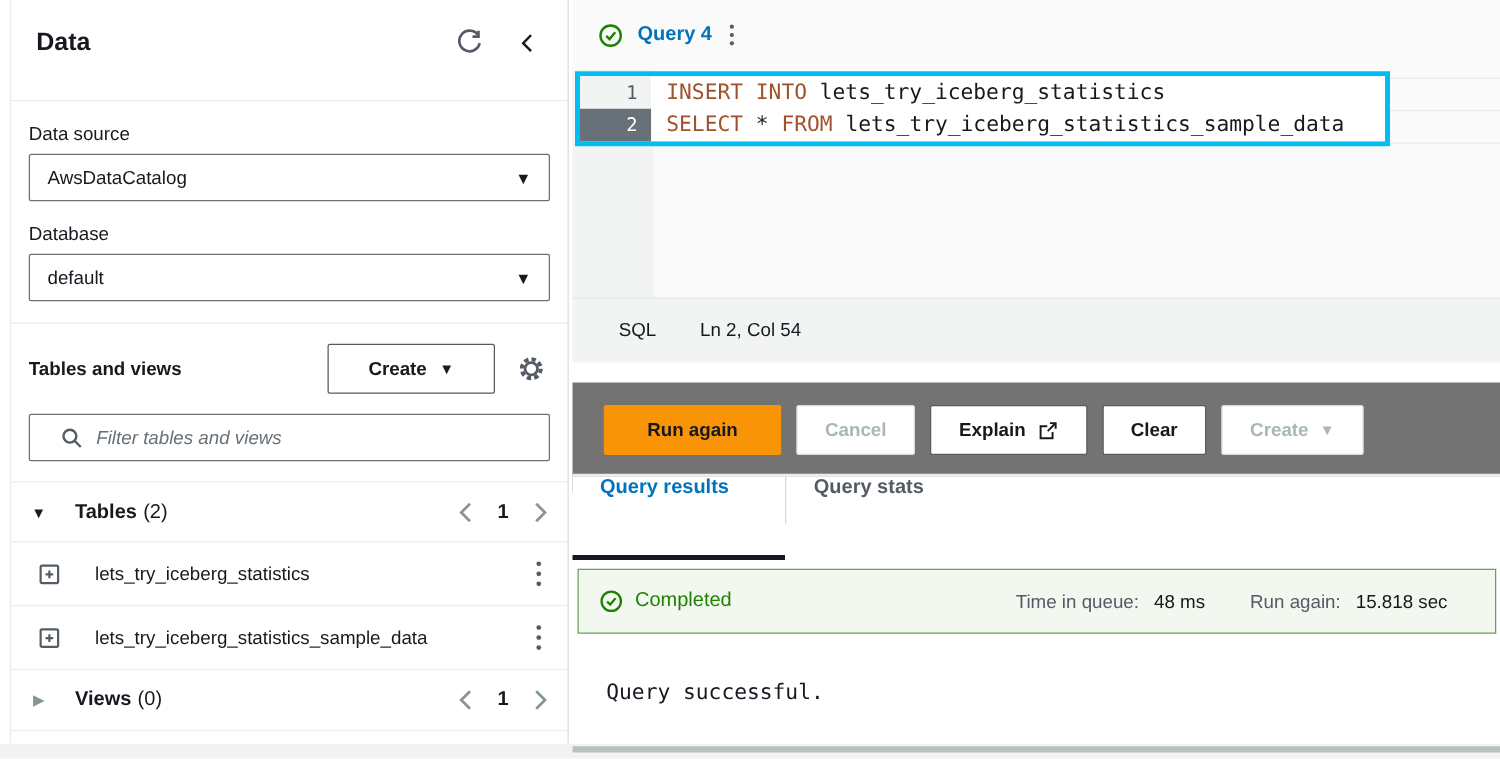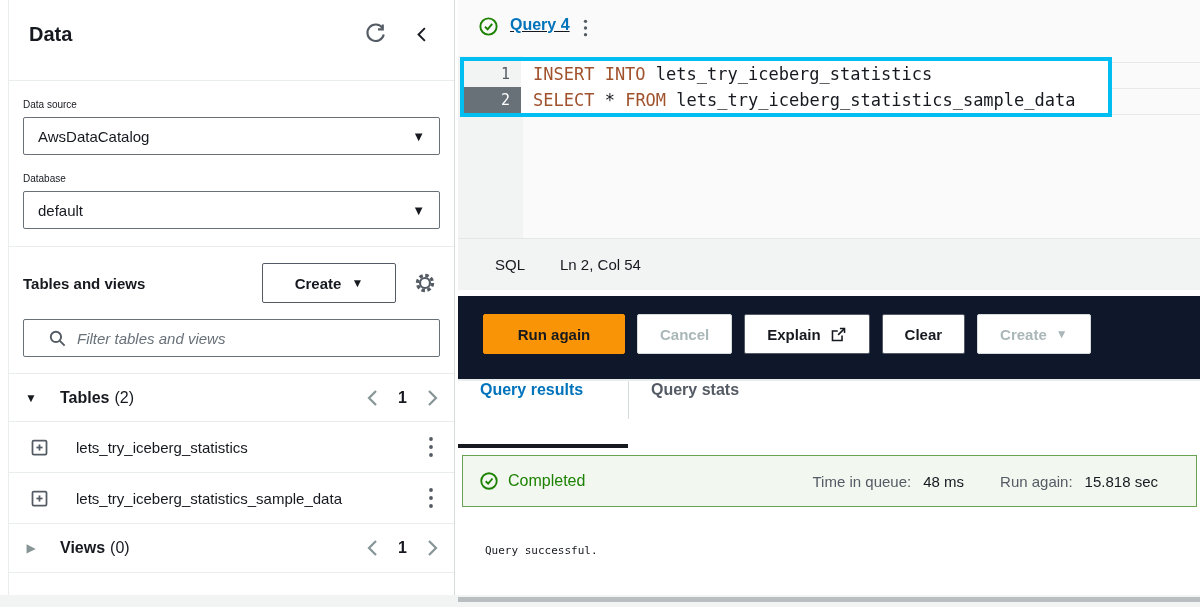--- a/index.html
+++ b/index.html
@@ -20,21 +20,21 @@
 
   
   .sidebar{
     position:absolute;left:8px;top:0;width:447px;height:595px;background:#fff;
     border-left:1px solid var(--border-light);border-right:1px solid var(--border-mid);
   }
   .sb-header{height:81px;display:flex;align-items:center;padding:0 22px 12px 20px;border-bottom:1px solid var(--border-light);}
   .sb-title{font-size:20px;font-weight:700;flex:1;}
   .icon-btn{background:none;border:none;cursor:pointer;display:flex;align-items:center;justify-content:center;padding:0;}
   .sb-header .icon-btn{margin-left:26px;}
-  .field-label{font-size:10px;margin:18px 14px 7px;}
+  .field-label{font-size:15px;margin:18px 14px 7px;}
   .select{
     margin:0 14px;height:38px;border:1px solid var(--border-dark);border-radius:2px;background:#fff;
     display:flex;align-items:center;padding:0 14px;font-size:15px;cursor:pointer;
   }
   .select .caret{margin-left:auto;font-size:13px;color:var(--text);}
   .sb-divider{border-top:1px solid var(--border-light);margin-top:17px;}
   .tv-header{display:flex;align-items:center;padding:16px 16px 14px 14px;}
   .tv-heading{font-size:15px;font-weight:700;flex:1;}
   .create-btn{
     height:40px;min-width:134px;border:1px solid var(--muted);border-radius:2px;background:#fff;
@@ -62,21 +62,21 @@
   .pager{margin-left:auto;display:flex;align-items:center;gap:19px;}
   .pager .page-num{font-size:16px;font-weight:700;}
   .item-row{height:51px;padding:0 18px 0 20px;cursor:pointer;}
   .item-name{font-size:15px;margin-left:26px;flex:1;white-space:nowrap;overflow:hidden;}
   .views-row{border-bottom:1px solid var(--border-light);height:50px;}
   .kebab-btn{background:none;border:none;cursor:pointer;padding:2px;display:flex;}
 
   
   .main{position:absolute;left:458px;top:0;width:742px;height:597px;background:#fff;}
   .tabbar{height:56px;background:var(--editor-bg);display:flex;align-items:center;padding-left:20px;}
-  .querytab{display:flex;align-items:flex-start;gap:11px;cursor:pointer;text-decoration:underline;}
+  .querytab{display:flex;align-items:center;gap:11px;cursor:pointer;}
   .querytab-title{color:var(--blue);font-size:16px;font-weight:700;}
   .editor{position:absolute;left:0;top:56px;width:742px;height:182px;background:var(--editor-bg);}
   .gutter-strip{position:absolute;left:0;top:0;width:65px;height:100%;background:var(--bg-gray);}
   .row-line{position:absolute;left:654px;right:0;height:1px;background:#e7e9e9;}
   .code-box{
     position:absolute;left:2px;top:1px;width:652px;height:60px;
     border:4px solid var(--cyan);background:#fff;
   }
   .code-row{display:flex;height:26px;font-family:"DejaVu Sans Mono",monospace;}
   .gutter-cell{
@@ -84,21 +84,21 @@
     text-align:right;padding-right:11px;flex-shrink:0;
   }
   .code-row.active .gutter-cell{background:var(--border-dark);color:#fff;}
   .code-cell{flex:1;background:#fff;font-size:17px;line-height:26px;padding-left:12px;white-space:pre;overflow:hidden;}
   .code-cell .kw{color:var(--keyword);}
   .statusbar{
     position:absolute;left:0;top:238px;width:742px;height:52px;background:var(--bg-gray);
     border-top:1px solid #e4e7e7;display:flex;align-items:center;padding-left:37px;font-size:15px;
   }
   .statusbar .pos{margin-left:35px;}
-  .btnrow{position:absolute;left:0;top:296px;width:742px;height:88px;background:#0f172a;display:flex;gap:12px;padding:18px 0 14px 25px;}
+  .btnrow{position:absolute;left:0;top:306px;width:742px;height:88px;background:#737373;display:flex;gap:12px;padding:18px 0 14px 25px;}
   .btn{
     height:40px;border-radius:2px;font-family:inherit;font-size:15px;font-weight:700;cursor:pointer;
     display:flex;align-items:center;justify-content:center;gap:9px;padding:0 22px;background:#fff;
   }
   .btn-primary{background:var(--orange);border:1px solid var(--orange);color:var(--text);width:142px;}
   .btn-normal{border:1px solid var(--muted);color:var(--text);}
   .btn-disabled{border:1px solid var(--border-mid);color:var(--disabled);cursor:default;}
   .btn .caret{font-size:12px;}
   .panel-divider{position:absolute;left:0;top:379px;width:742px;height:2px;background:var(--border-light);}
 
@@ -111,21 +111,21 @@
   .rtab-underline{position:absolute;left:0;top:63px;width:170px;height:4px;background:var(--text);}
   .banner{
     margin:7px 3px 0 4px;height:52px;background:var(--banner-bg);border:1px solid var(--banner-border);
     display:flex;align-items:center;padding:0 38px 0 16px;font-size:15px;
   }
   .banner-status{display:flex;align-items:center;gap:9px;color:var(--green);font-size:16px;}
   .banner-metrics{margin-left:auto;display:flex;align-items:center;}
   .metric-label{color:var(--muted);}
   .metric-value{color:var(--text);margin-left:12px;}
   .metric-gap{width:36px;}
-  .output-text{font-family:"DejaVu Sans Mono",monospace;font-size:11px;margin:37px 0 0 27px;}
+  .output-text{font-family:"DejaVu Sans Mono",monospace;font-size:17px;margin:37px 0 0 27px;}
 
   svg{display:block;}
 </style>
 </head>
 <body>
 
 <div class="sidebar">
   <div class="sb-header">
     <div class="sb-title">Data</div>
     <button class="icon-btn">

